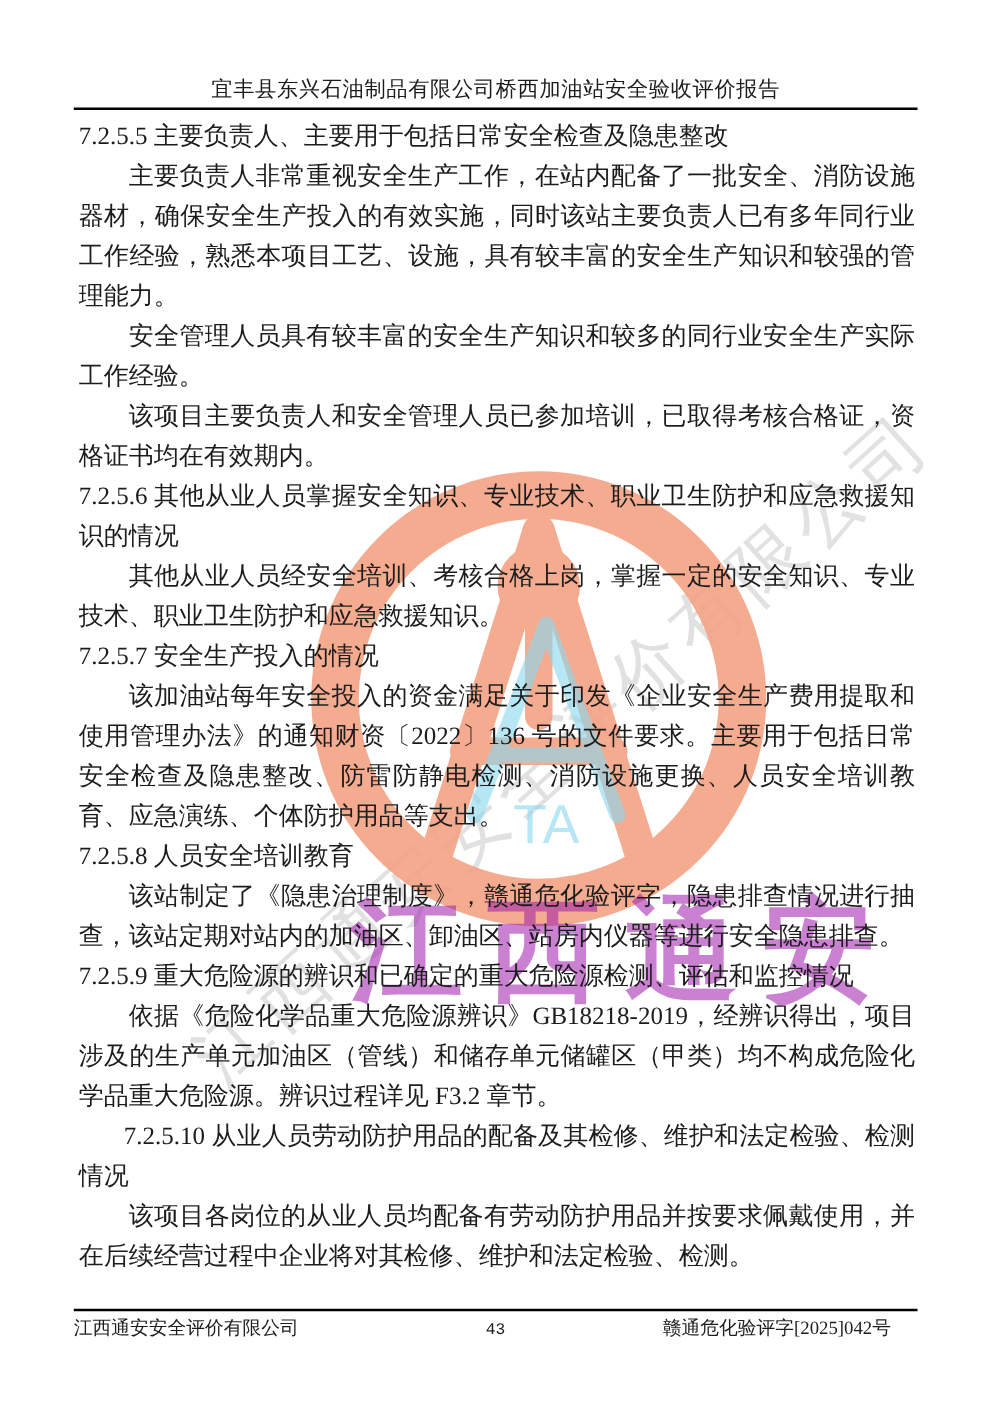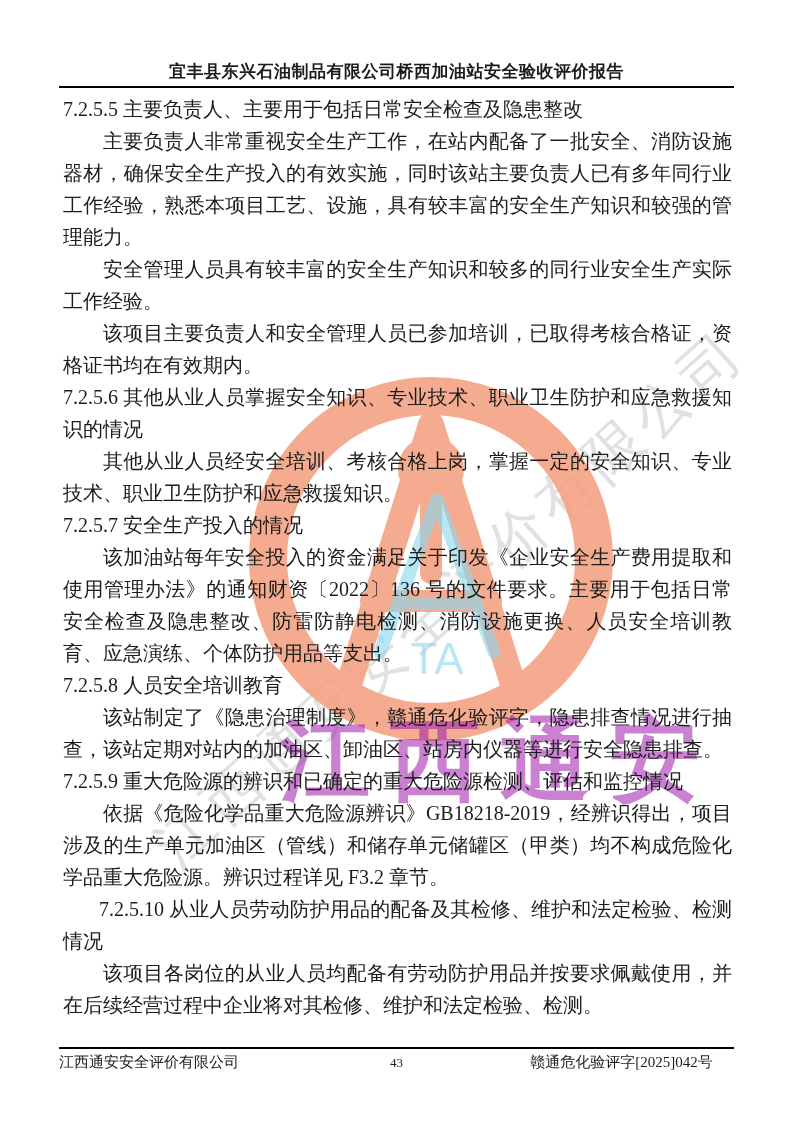--- a/index.html
+++ b/index.html
@@ -22,39 +22,39 @@
   }
   .wm-cyan{
     position:absolute;left:362px;top:492px;opacity:0.62;
   }
   .wm-red{
     position:absolute;left:280px;top:700px;
     font-size:90px;letter-spacing:20px;white-space:nowrap;
     font-weight:bold;opacity:0.55;
   }
   
-  .hdr{position:absolute;top:60px;left:59px;width:675px;z-index:2;font-weight:bold;}
+  .hdr{position:absolute;top:60px;left:59px;width:675px;z-index:2;}
   .hdr-title{text-align:center;font-size:17px;letter-spacing:0.5px;}
   .hdr-rule{position:absolute;top:26px;left:0;width:675px;height:2px;background:#000;}
   
   .doc-body{
     position:absolute;top:93px;left:63px;width:669px;z-index:1;
     font-size:20px;line-height:32px;
     text-align:justify;text-justify:inter-character;
   }
   .doc-body p{margin:0;}
   .doc-body p.para{text-indent:2em;}
   .doc-body p.heading{text-indent:0;}
   .doc-body p.heading-indent{text-indent:1.8em;}
   
   .ftr{position:absolute;top:1047px;left:59px;width:675px;z-index:2;}
   .ftr-rule{height:2px;background:#000;}
   .ftr-row{display:flex;align-items:baseline;margin-top:4px;font-size:15px;}
   .ftr-left{flex:1;text-align:left;}
-  .ftr-center{flex:1;text-align:center;font-size:13px;font-family:Liberation Serif, serif;}
+  .ftr-center{flex:1;text-align:center;font-size:13px;font-family:Liberation Mono, monospace;}
   .ftr-right{flex:1;text-align:center;}
 </style>
 </head>
 <body>
 
 <div class="page">
 
   <div class="wm-layer">
 
     <div class="wm-diagonal" style="color: rgb(185, 185, 185);">江西通安安全评价有限公司</div>

